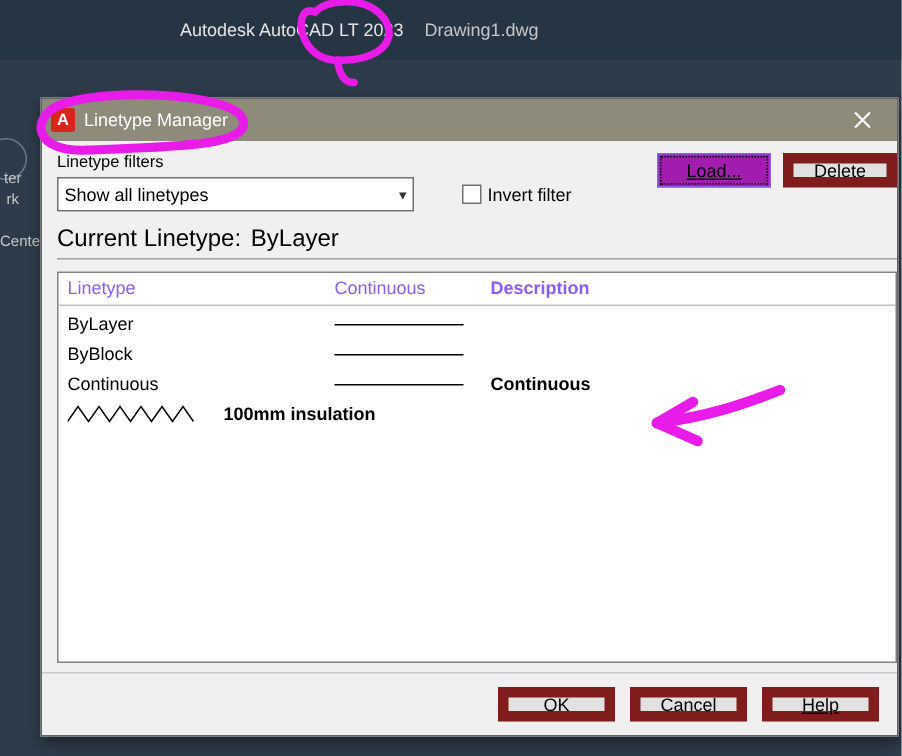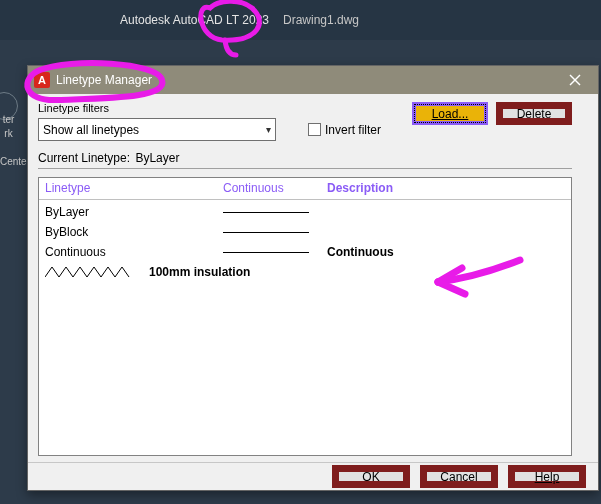--- a/index.html
+++ b/index.html
@@ -53,21 +53,21 @@
     display: flex; align-items: center; justify-content: center;
     margin-right: 6px;
     font-family: Arial, sans-serif;
   }
   .dlg-title { color: #fff; font-size: 12px; flex: 1; }
   .dlg-close {
     width: 34px; height: 24px; display: flex; align-items: center; justify-content: center;
     color: #fff; font-size: 14px; cursor: pointer;
   }
 
-  .dlg-body { flex: 1; padding: 8px 26px 6px 10px; display: flex; flex-direction: column; }
+  .dlg-body { flex: 1; padding: 8px 0 6px 10px; display: flex; flex-direction: column; }
 
   .filters-row { display: flex; align-items: flex-start; gap: 8px; }
   .filters-group { display: flex; flex-direction: column; gap: 4px; flex: 1; }
   .filters-group-label { font-size: 11px; color: #000; }
   .filters-inner { display: flex; align-items: center; gap: 32px; }
   .combo {
     width: 238px; height: 23px; border: 1px solid #707070;
     background: #fff; font-size: 12px; padding: 0 4px;
     display: flex; align-items: center; justify-content: space-between;
   }
@@ -76,24 +76,24 @@
   .chk-box { width: 13px; height: 13px; border: 1px solid #707070; background:#fff; }
 
   .btn-col { display: flex; flex-direction: column; gap: 6px; }
   .btn-row { display: flex; gap: 8px; }
   .btn {
     height: 23px; min-width: 76px;
     border: 7px solid #7f1d1d; background: #e1e1e1;
     font-size: 12px; display: flex; align-items: center; justify-content: center;
     padding: 0 8px; cursor: pointer; position: relative;
   }
-  .btn.focus { outline: 1px dotted #000; outline-offset: -3px; border: 4px solid #8b5cf6; background:#eab308;}
+  .btn.focus { outline: 1px dotted #000; outline-offset: -3px; border: 1px solid #8b5cf6; background:#a21caf;}
   .btn .ul { text-decoration: underline; }
 
-  .curline { font-size: 12px; margin-top: 10px; border-bottom: 1px solid #a0a0a0; padding-bottom: 3px;}
+  .curline { font-size: 16px; margin-top: 10px; border-bottom: 1px solid #a0a0a0; padding-bottom: 3px;}
   .curline .lbl { }
   .curline .val { margin-left: 2px; }
 
   .list {
     margin-top: 8px; flex: 1;
     border: 1px solid #828282; background: #fff;
     overflow: hidden; font-size: 12px;
     position: relative;
   }
   .list-header { display: flex; height: 22px; border-bottom: 1px solid #c0c0c0; }
@@ -106,21 +106,21 @@
   .row > div { padding: 0 6px; }
   .appearance-line {
     width: 86px; height: 14px; position: relative;
   }
   .appearance-line.solid::after{
     content:""; position:absolute; left:0; right:0; top:50%; border-top:1px solid #000;
   }
   .appearance-line.insul svg { display:block; }
 
   .dlg-footer {
-    height: 28px; border-top: 1px solid #c7c7c7;
+    height: 42px; border-top: 1px solid #c7c7c7;
     display: flex; align-items: center; justify-content: flex-end;
     gap: 10px; padding: 0 12px; background:#f0f0f0;
   }
   .dlg-footer .btn { min-width: 78px; }
 
   
   .anno { position: absolute; pointer-events: none; z-index: 100; }
   .anno svg { overflow: visible; }
 </style>
 </head>

